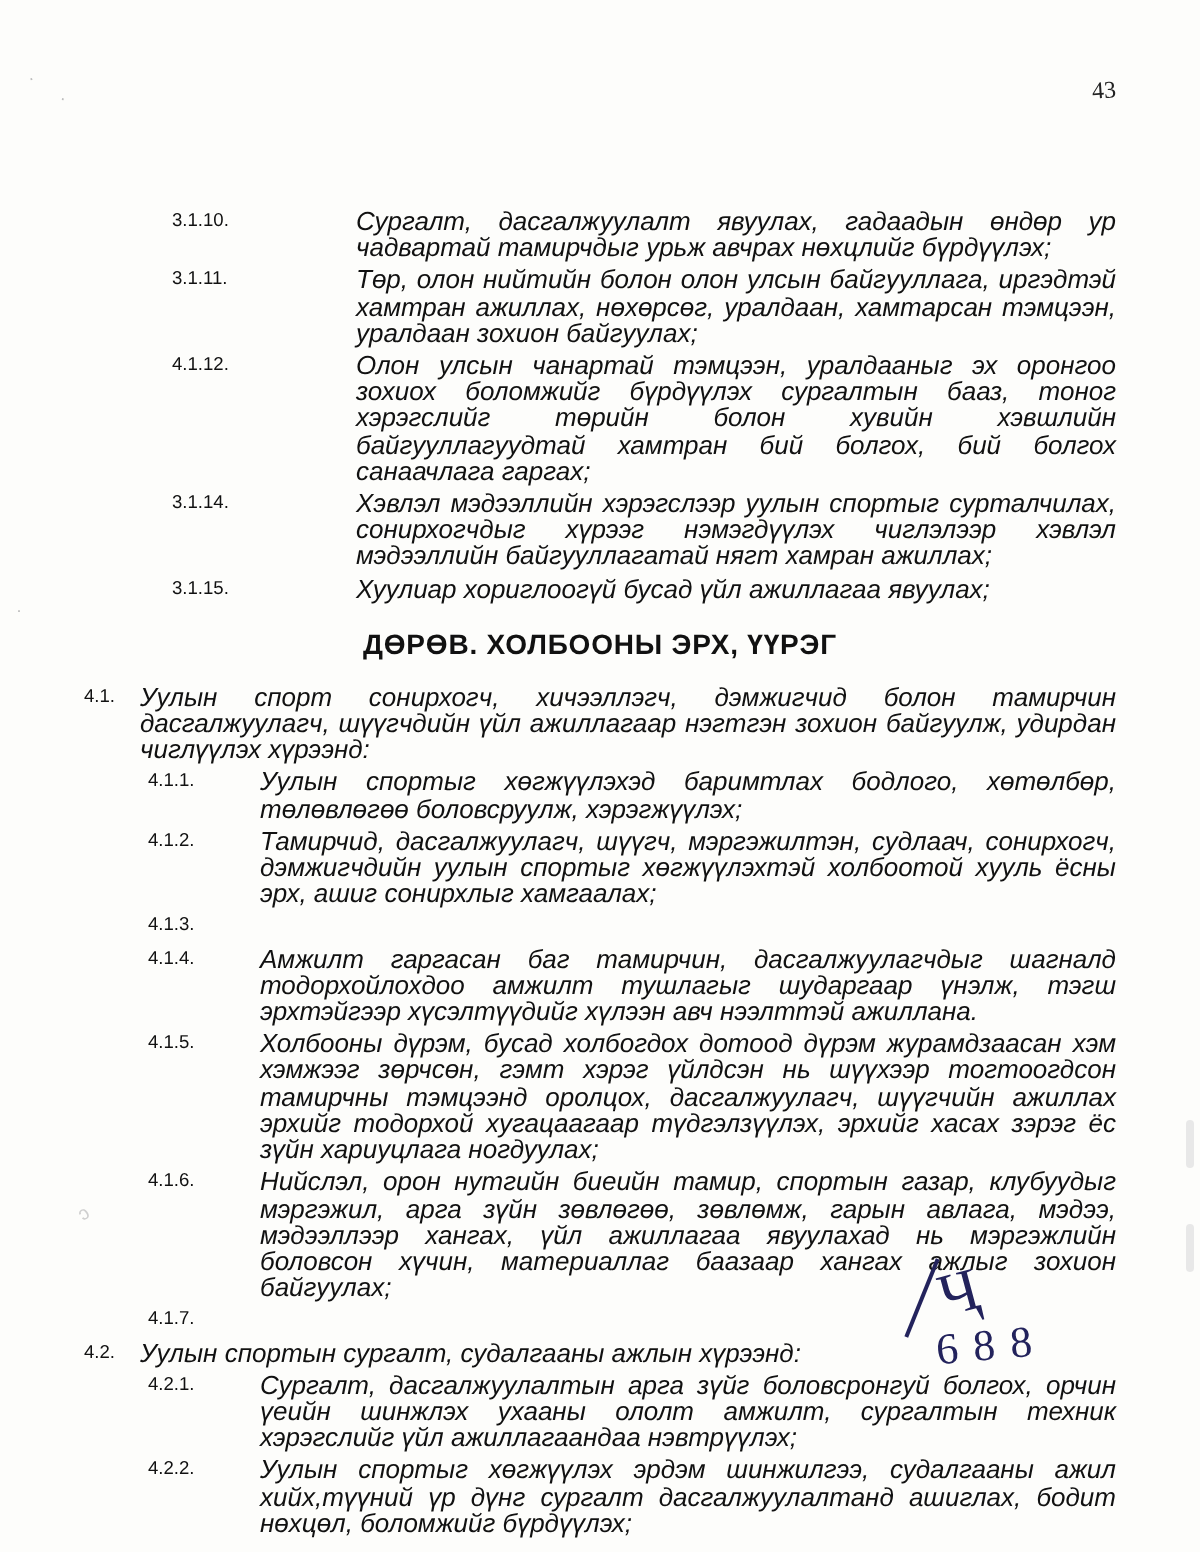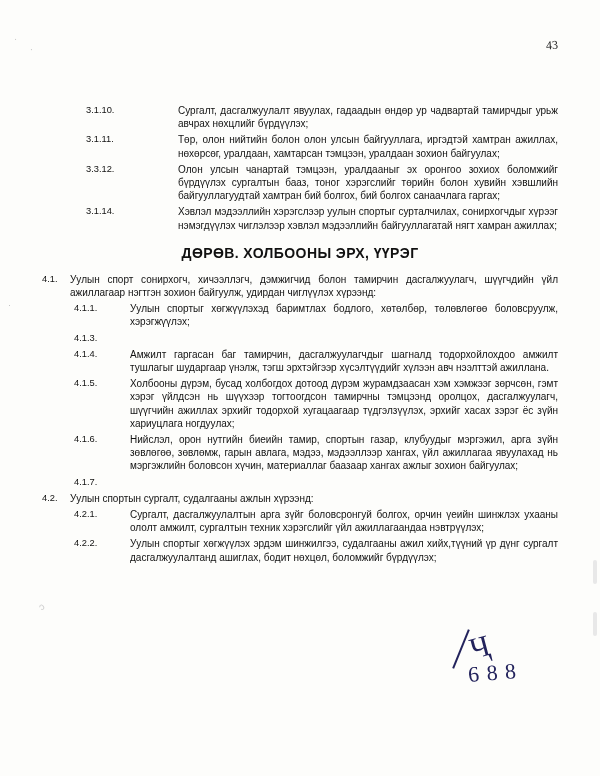--- a/index.html
+++ b/index.html
@@ -59,25 +59,26 @@
     font-size: 9.3px;
     line-height: 13.2px;
     font-family: "Liberation Sans", sans-serif;
   }
   .num.lvl1 { width: 28px; padding-left: 0px; }
   .num.lvl2 { width: 56px; padding-left: 32px; }
   .num.lvl3 { width: 92px; padding-left: 44px; }
 
   .txt {
     flex: 1 1 auto;
-    font-size: 10px;
+    font-size: 13px;
     line-height: 13.2px;
     text-align: justify;
     text-justify: inter-word;
     hyphens: none;
+    font-style: italic;
   }
 
   .section-title {
     text-align: center;
     font-weight: bold;
     font-size: 14px;
     letter-spacing: 0.4px;
     margin: 13px 0 12px 0;
   }
 
@@ -142,37 +143,45 @@
 
     <div class="row">
       <div class="num lvl3">3.1.10.</div>
       <div class="txt">Сургалт, дасгалжуулалт явуулах, гадаадын өндөр ур чадвартай тамирчдыг урьж авчрах нөхцлийг бүрдүүлэх;</div>
     </div>
     <div class="row">
       <div class="num lvl3">3.1.11.</div>
       <div class="txt">Төр, олон нийтийн болон олон улсын байгууллага, иргэдтэй хамтран ажиллах, нөхөрсөг, уралдаан, хамтарсан тэмцээн, уралдаан зохион байгуулах;</div>
     </div>
     <div class="row">
-      <div class="num lvl3">3.3.12.</div>
+      <div class="num lvl3">4.1.12.</div>
       <div class="txt">Олон улсын чанартай тэмцээн, уралдааныг эх оронгоо зохиох боломжийг бүрдүүлэх сургалтын бааз, тоног хэрэгслийг төрийн болон хувийн хэвшлийн байгууллагуудтай хамтран бий болгох, бий болгох санаачлага гаргах;</div>
     </div>
     <div class="row">
       <div class="num lvl3">3.1.14.</div>
       <div class="txt">Хэвлэл мэдээллийн хэрэгслээр уулын спортыг сурталчилах, сонирхогчдыг хүрээг нэмэгдүүлэх чиглэлээр хэвлэл мэдээллийн байгууллагатай нягт хамран ажиллах;</div>
     </div>
+    <div class="row">
+      <div class="num lvl3">3.1.15.</div>
+      <div class="txt">Хуулиар хориглоогүй бусад үйл ажиллагаа явуулах;</div>
+    </div>
 
     <div class="section-title">ДӨРӨВ. ХОЛБООНЫ ЭРХ, ҮҮРЭГ</div>
 
     <div class="row">
       <div class="num lvl1">4.1.</div>
       <div class="txt">Уулын спорт сонирхогч, хичээллэгч, дэмжигчид болон тамирчин дасгалжуулагч, шүүгчдийн үйл ажиллагаар нэгтгэн зохион байгуулж, удирдан чиглүүлэх хүрээнд:</div>
     </div>
     <div class="row">
       <div class="num lvl2">4.1.1.</div>
       <div class="txt">Уулын спортыг хөгжүүлэхэд баримтлах бодлого, хөтөлбөр, төлөвлөгөө боловсруулж, хэрэгжүүлэх;</div>
+    </div>
+    <div class="row">
+      <div class="num lvl2">4.1.2.</div>
+      <div class="txt">Тамирчид, дасгалжуулагч, шүүгч, мэргэжилтэн, судлаач, сонирхогч, дэмжигчдийн уулын спортыг хөгжүүлэхтэй холбоотой хууль ёсны эрх, ашиг сонирхлыг хамгаалах;</div>
     </div>
     <div class="row">
       <div class="num lvl2">4.1.3.</div>
     </div>
     <div class="row">
       <div class="num lvl2">4.1.4.</div>
       <div class="txt">Амжилт гаргасан баг тамирчин, дасгалжуулагчдыг шагналд тодорхойлохдоо амжилт тушлагыг шударгаар үнэлж, тэгш эрхтэйгээр хүсэлтүүдийг хүлээн авч нээлттэй ажиллана.</div>
     </div>
     <div class="row">
       <div class="num lvl2">4.1.5.</div>

